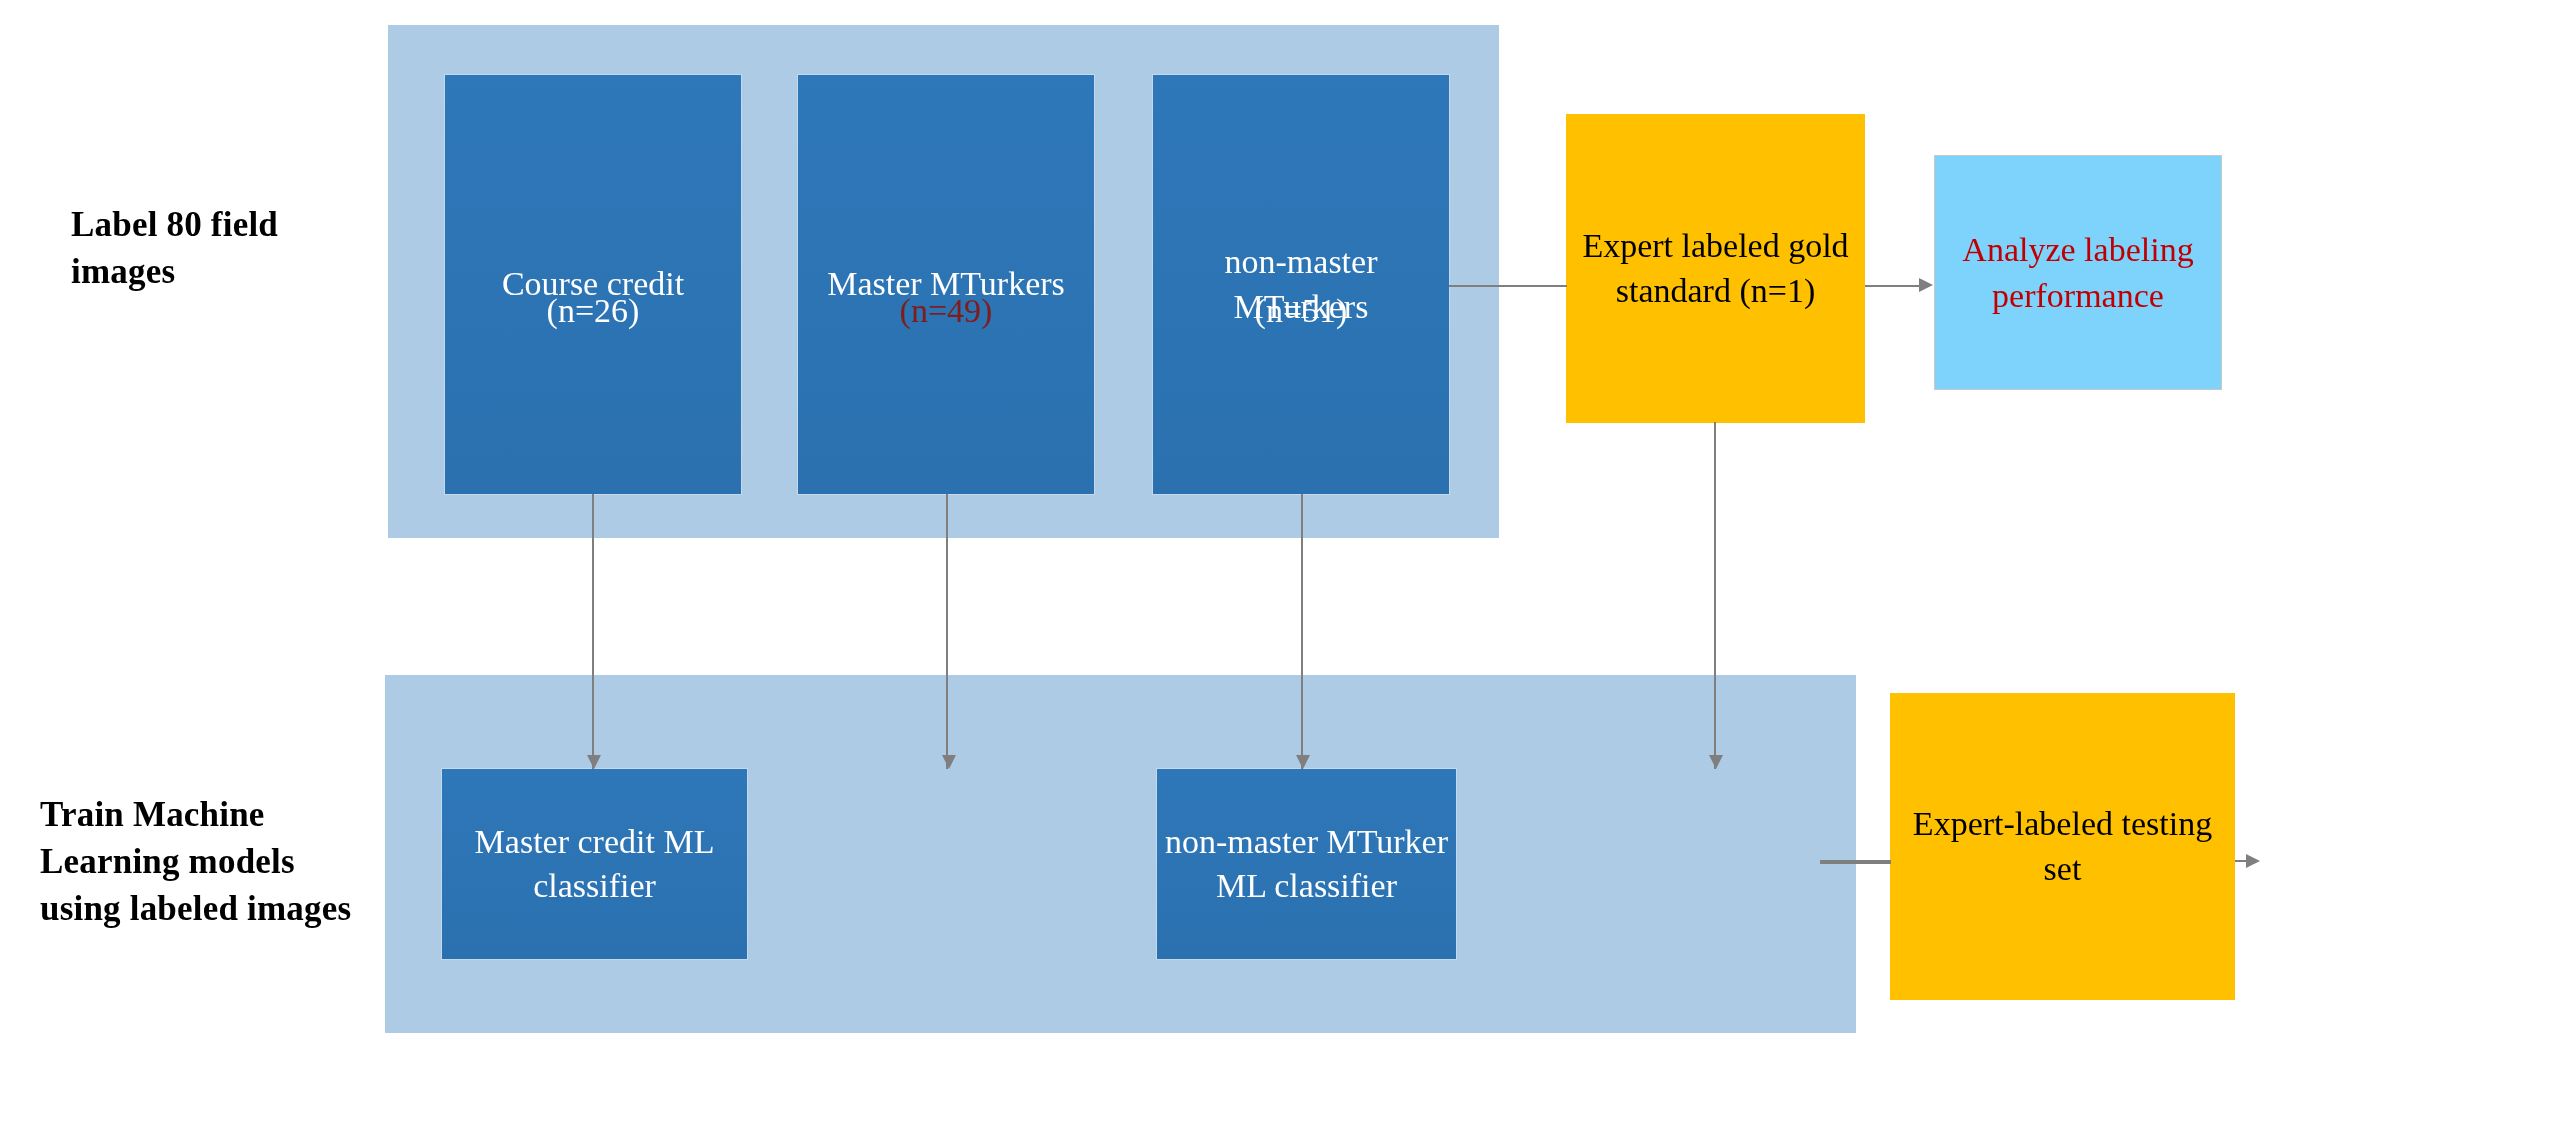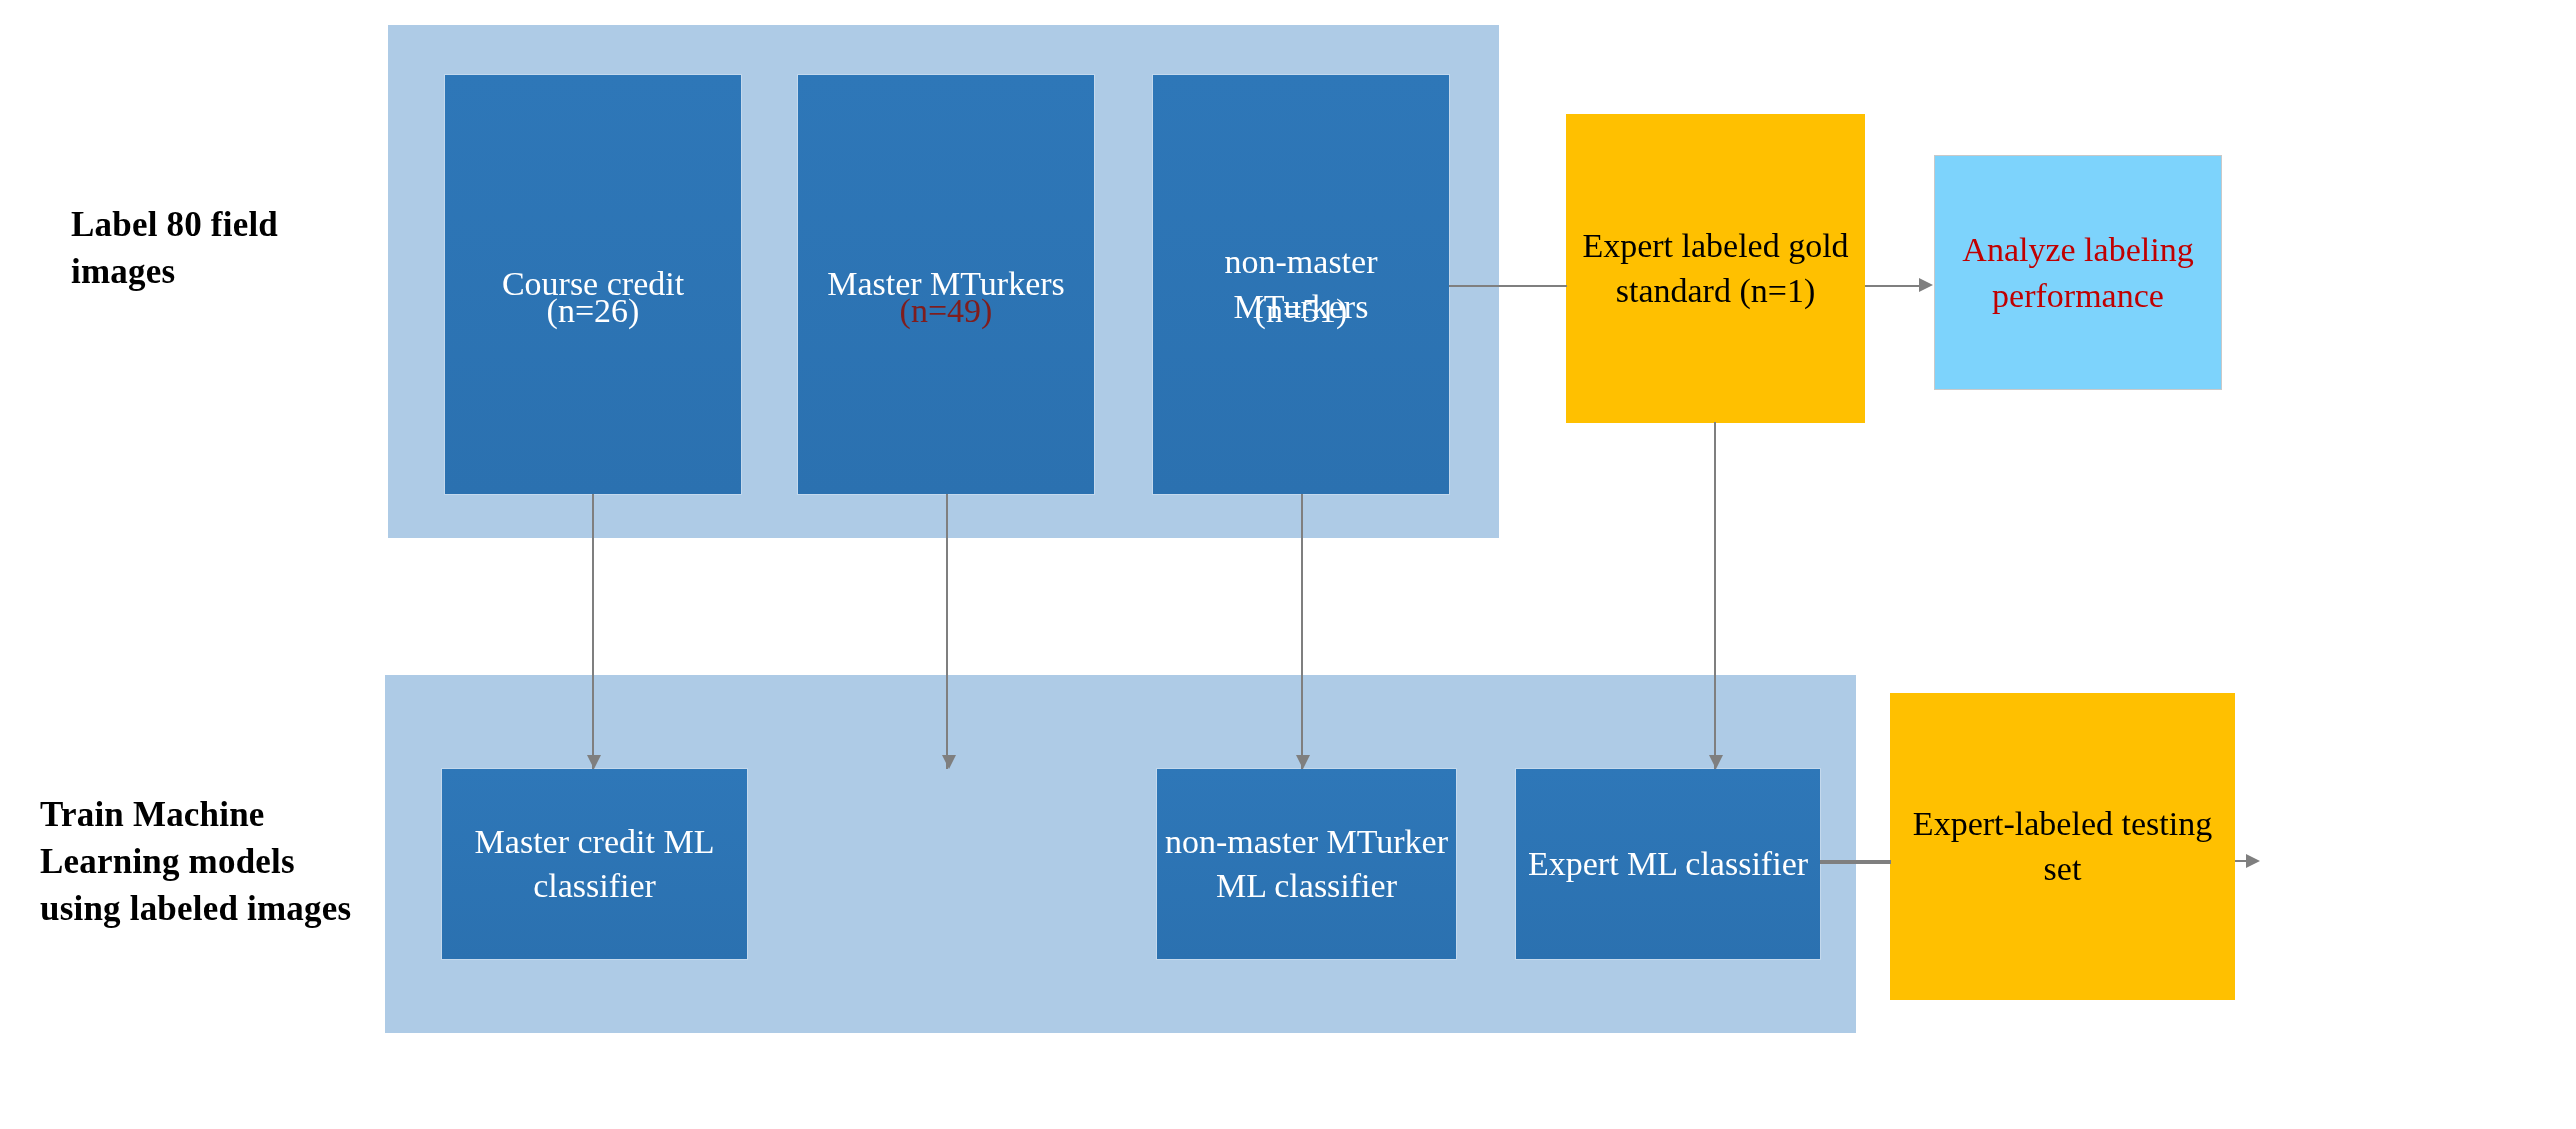--- a/index.html
+++ b/index.html
@@ -178,23 +178,20 @@
   <div class="white-box" id="box-analyze-labeling">
     <span class="txt">Analyze labeling performance</span>
   </div>
 
   <div class="blue-box" id="box-cc-ml">
     <span class="txt">Master credit ML classifier</span>
   </div>
   <div class="blue-box" id="box-nonmaster-ml">
     <span class="txt">non-master MTurker ML classifier</span>
   </div>
-  <div class="blue-box" id="box-expert-ml">
-    <span class="txt">Expert ML classifier</span>
-  </div>
 
   <div class="orange-box" id="box-testing-set">
     <span class="txt">Expert-labeled testing set</span>
   </div>
 
 
   <div class="vline" id="conn-v1"></div>
   <div class="arrow-down" id="conn-a1"></div>
 
   <div class="vline" id="conn-v2"></div>

